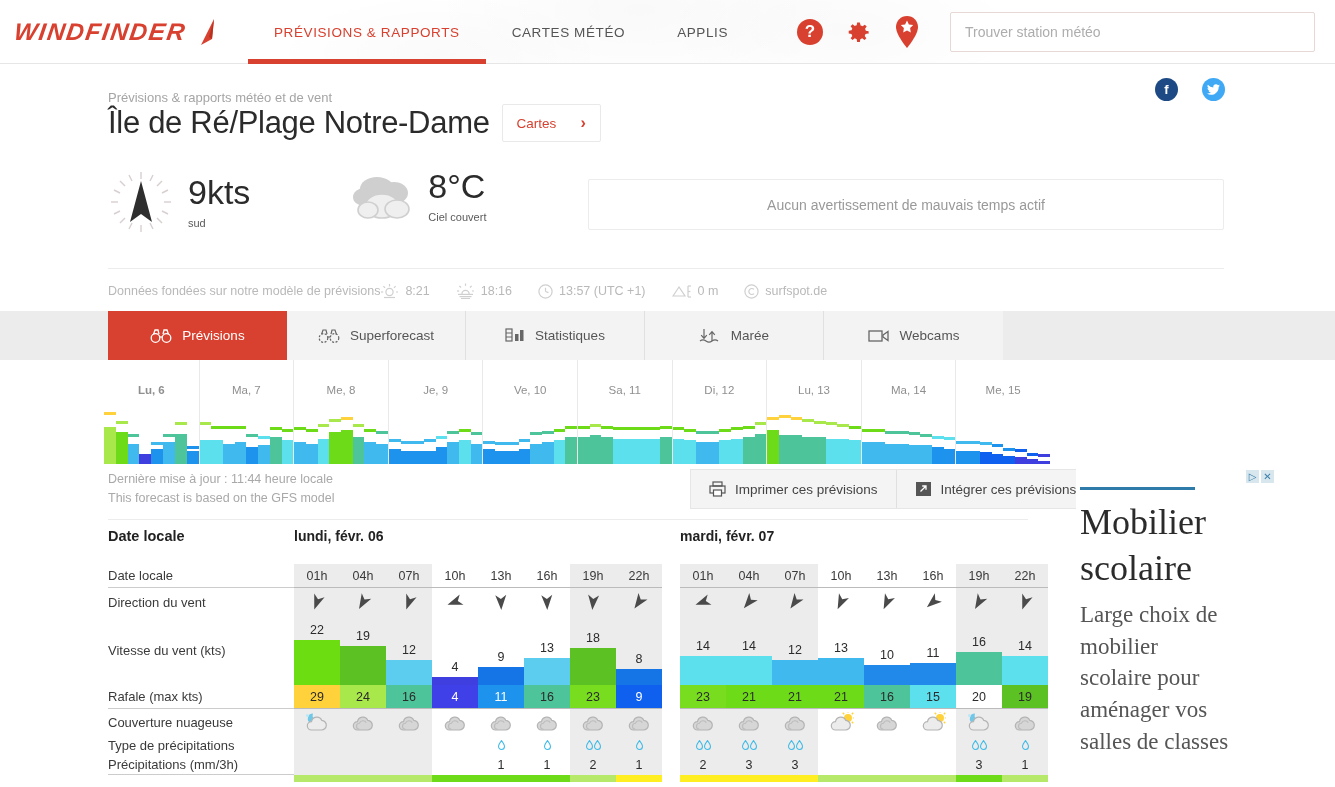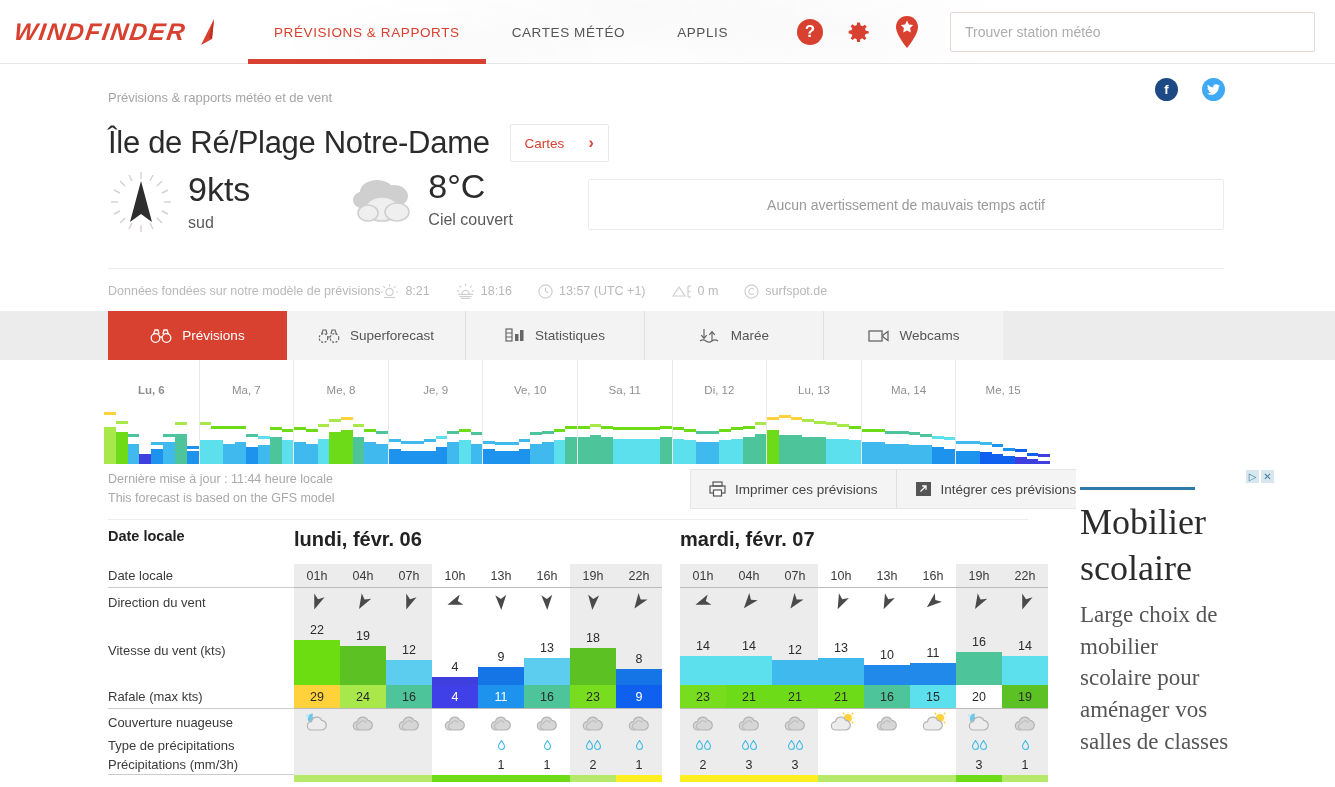--- a/index.html
+++ b/index.html
@@ -90,22 +90,22 @@
   
   .header-sec {
     position: absolute; top: 64px; left: 0; width: 1335px; height: 247px;
     background: #fff;
   }
   .breadcrumb {
     position: absolute; left: 108px; top: 26px;
     font-size: 13px; color: #a5a5a5;
   }
   .title-row {
-    position: absolute; left: 108px; top: 60px;
-    display: flex; align-items: center; gap: 20px;
+    position: absolute; left: 108px; top: 40px;
+    display: flex; align-items: center; gap: 12px;
   }
   .page-title {
     font-size: 31px; font-weight: normal; color: #2b2b2b;
     letter-spacing: -0.3px;
   }
   .cartes-btn {
     display: flex; align-items: center; gap: 24px;
     border: 1px solid #e9e9e9; border-radius: 2px;
     padding: 9px 14px;
     color: #d8402f; font-size: 13.5px; cursor: pointer;
@@ -125,21 +125,21 @@
   .soc.fb { background: #1d4a84; }
   .soc.tw { background: #3fa9f5; }
 
   .current {
     position: absolute; left: 108px; top: 105px;
     display: flex; align-items: flex-start; gap: 0;
   }
   .cur-block { display: flex; align-items: center; gap: 14px; }
   .compass { width: 66px; height: 66px; position: relative; }
   .cur-val { font-size: 34px; color: #2b2b2b; line-height: 1; }
-  .cur-sub { font-size: 16px; color: #5a5a5a; margin-top: 8px; }
+  .cur-sub { font-size: 11px; color: #5a5a5a; margin-top: 8px; }
   .cloud-big { width: 62px; height: 50px; }
 
   .warn-box {
     position: absolute; left: 588px; top: 115px;
     width: 636px; height: 51px;
     border: 1px solid #ececec; border-radius: 2px;
     display: flex; align-items: center; justify-content: center;
     font-size: 14px; color: #999; background: #fff;
   }
 
@@ -235,21 +235,21 @@
     display: flex; align-items: center;
   }
   .lbl-sep { border-bottom: 1px solid #ccc; }
 
   .fc-days {
     position: absolute; left: 186px; top: 0;
     display: flex; gap: 18px;
   }
   .fc-day { width: 368px; }
   .day-title {
-    font-size: 20px; font-weight: bold; color: #222;
+    font-size: 14px; font-weight: bold; color: #222;
     height: 36px; display: flex; align-items: flex-start;
   }
   .day-grid { display: flex; }
   .col { width: 46px; position: relative; }
   .col.shade { background: #ececec; }
   .cell-time {
     height: 24px; display: flex; align-items: center; justify-content: center;
     font-size: 12.5px; color: #3a3a3a;
     border-bottom: 1px solid #bbb;
   }

